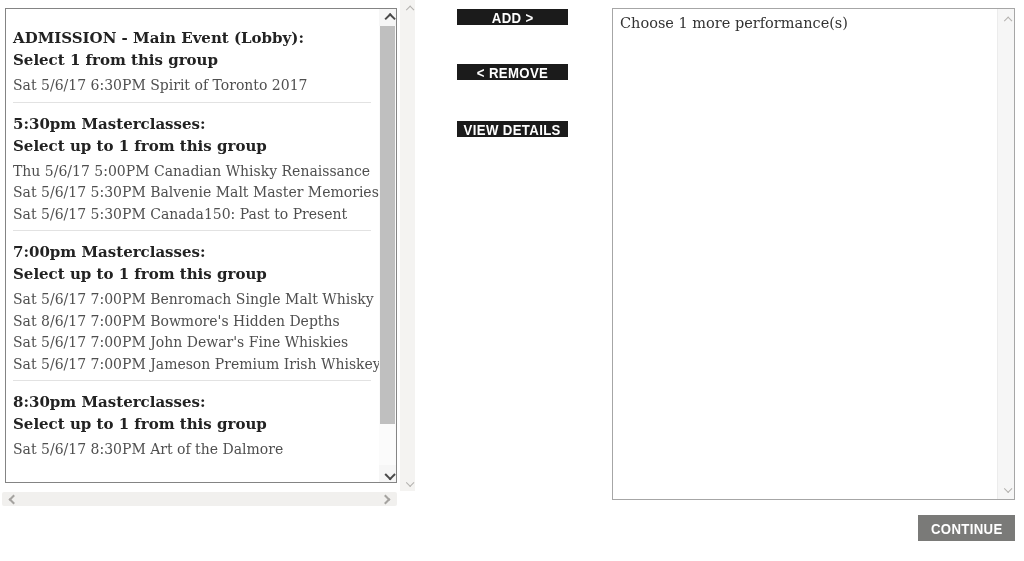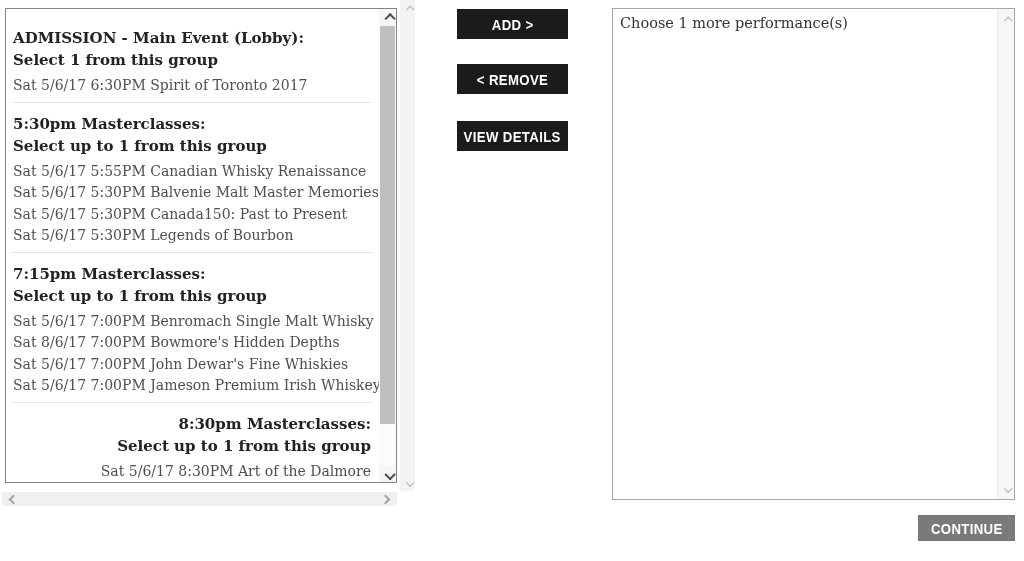--- a/index.html
+++ b/index.html
@@ -6,21 +6,21 @@
   .stage{position:relative;width:1024px;height:561px;background:#ffffff;overflow:hidden;
          font-family:"DejaVu Serif", serif;}
 
   
   .listbox{position:absolute;left:5px;top:8px;width:392px;height:475px;
            border:1px solid #848484;background:#ffffff;box-sizing:border-box;}
   .list-content{position:absolute;left:0;top:0;right:17px;bottom:0;overflow:hidden;
                 padding:6px 8px 0 7px;margin-top:12px;}
   .group{padding-top:10px;padding-bottom:5px;border-bottom:1px solid #e2e2e2;}
   .group:first-child{padding-top:0;}
-  .group:last-child{border-bottom:none;text-align:right;}
+  .group:last-child{border-bottom:none;}
   .g-title{font-size:15px;font-weight:bold;color:#222222;line-height:22px;}
   .g-subtitle{font-size:15px;font-weight:bold;color:#222222;line-height:22px;}
   .g-items{margin-top:4px;}
   .option{font-size:14px;color:#4f4f4f;line-height:21.5px;white-space:nowrap;cursor:default;}
 
   
   .chev{display:inline-block;width:6px;height:6px;border-style:solid;
         border-width:2px 2px 0 0;border-color:#4a4a4a;}
   .chev.up{transform:rotate(-45deg) translate(1px,2px);}
   .chev.down{transform:rotate(135deg) translate(-1px,-2px);}
@@ -40,21 +40,21 @@
 
   
   .outer-vsb{position:absolute;left:400px;top:0;width:15px;height:491px;background:#f4f3f1;}
   .outer-vsb .o-top{position:absolute;top:6px;left:0;right:0;display:flex;justify-content:center;}
   .outer-vsb .o-bottom{position:absolute;bottom:6px;left:0;right:0;display:flex;justify-content:center;}
   .outer-hsb{position:absolute;left:2px;top:492px;width:395px;height:14px;background:#f1f0ee;
         border-radius:2px;display:flex;align-items:center;justify-content:space-between;
         padding:0 8px;box-sizing:border-box;}
 
   
-  .action-btn{position:absolute;left:457px;width:111px;height:30px;background:#1b1b1b;
+  .action-btn{position:absolute;left:457px;width:111px;height:16px;background:#1b1b1b;
         border:none;color:#ffffff;display:flex;align-items:center;justify-content:center;
         cursor:pointer;}
   .action-btn span{font-family:"Liberation Sans", sans-serif;font-weight:bold;font-size:15px;
         letter-spacing:.4px;transform:scaleX(.88);white-space:nowrap;}
   #btn-add{top:9px;}
   #btn-remove{top:64px;text-align:right;}
   #btn-view{top:121px;}
 
   
   .sel-panel{position:absolute;left:612px;top:8px;width:403px;height:492px;
@@ -84,28 +84,27 @@
           <div class="g-title">ADMISSION - Main Event (Lobby):</div>
           <div class="g-subtitle">Select 1 from this group</div>
           <div class="g-items">
             <div class="option">Sat 5/6/17 6:30PM Spirit of Toronto 2017</div>
           </div>
         </div>
         <div class="group">
           <div class="g-title">5:30pm Masterclasses:</div>
           <div class="g-subtitle">Select up to 1 from this group</div>
           <div class="g-items">
-            <div class="option">Sat 5/6/17 5:55PM Canadian Whisky Renaissance</div>
+            <div class="option">Thu 5/6/17 5:00PM Canadian Whisky Renaissance</div>
             <div class="option">Sat 5/6/17 5:30PM Balvenie Malt Master Memories</div>
             <div class="option">Sat 5/6/17 5:30PM Canada150: Past to Present</div>
-            <div class="option">Sat 5/6/17 5:30PM Legends of Bourbon</div>
           </div>
         </div>
         <div class="group">
-          <div class="g-title">7:15pm Masterclasses:</div>
+          <div class="g-title">7:00pm Masterclasses:</div>
           <div class="g-subtitle">Select up to 1 from this group</div>
           <div class="g-items">
             <div class="option">Sat 5/6/17 7:00PM Benromach Single Malt Whisky</div>
             <div class="option">Sat 8/6/17 7:00PM Bowmore's Hidden Depths</div>
             <div class="option">Sat 5/6/17 7:00PM John Dewar's Fine Whiskies</div>
             <div class="option">Sat 5/6/17 7:00PM Jameson Premium Irish Whiskeys</div>
           </div>
         </div>
         <div class="group">
           <div class="g-title">8:30pm Masterclasses:</div>

